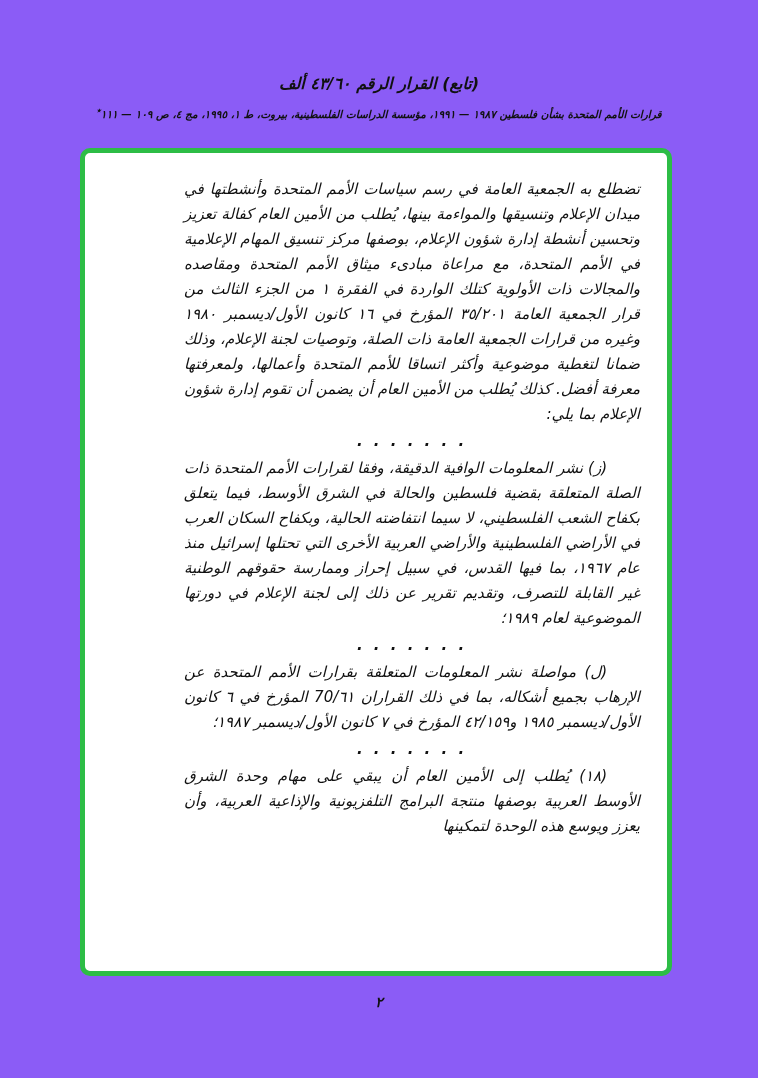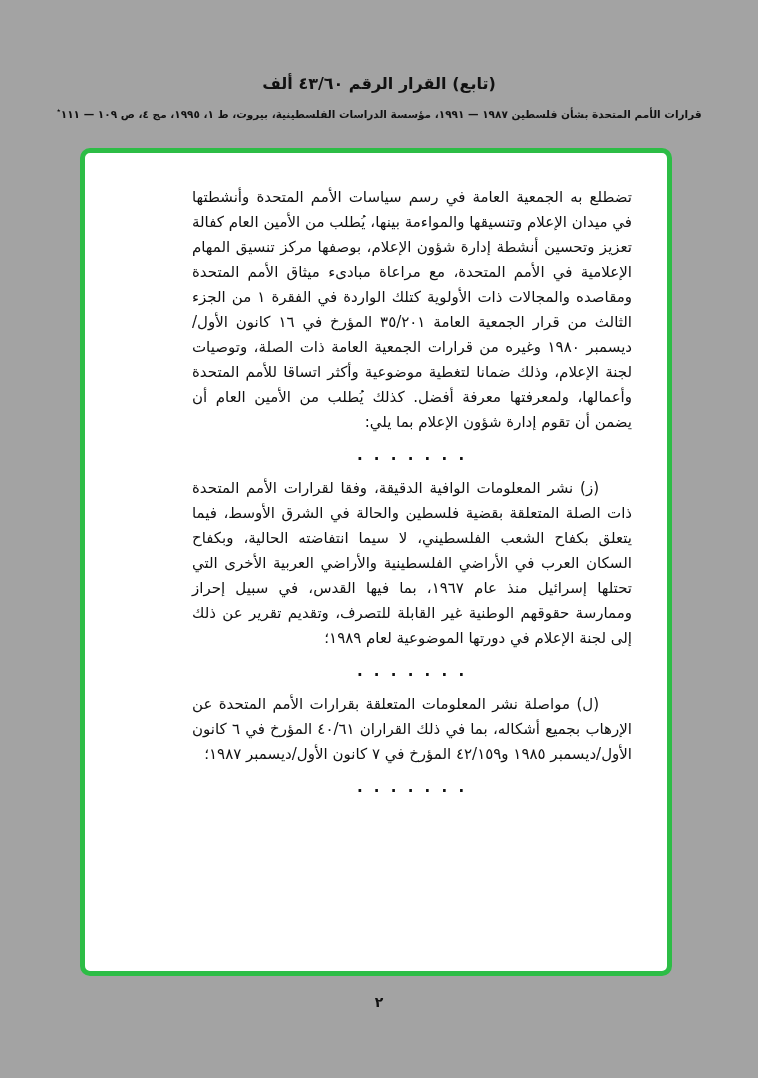--- a/index.html
+++ b/index.html
@@ -36,53 +36,54 @@
     background: #ffffff;
   }
   .text-col {
     position: absolute; top: 24px; right: 27px;
     width: 456px;
     direction: rtl;
     text-align: justify;
     font-size: 15px;
     line-height: 25px;
   }
-  .para { margin: 8px; }
+  .para { margin: 0; }
   .para.indent { text-indent: 2.2em; }
   .sep {
     margin: 2px 0;
     text-align: center;
     font-weight: 700;
     letter-spacing: 3px;
     direction: ltr;
   }
   .page-num {
     position: absolute; bottom: 68px; left: 0; right: 0;
     text-align: center;
     font-size: 14px; font-weight: 700;
   }
 </style>
 </head>
 <body>
 
-<div class="page" style="background: #a3a3a3; color: rgb(17, 17, 17);">
+<div class="page" style="background: #8b5cf6; color: rgb(17, 17, 17); font-style: italic;">
 
   <header class="doc-header">
     <h1 class="title">(تابع) القرار الرقم ٤٣/٦٠ ألف</h1>
     <p class="source"><span>قرارات الأمم المتحدة بشأن فلسطين ١٩٨٧ — ١٩٩١، مؤسسة الدراسات الفلسطينية، بيروت، ط ١، ١٩٩٥، مج ٤، ص ١٠٩ — ١١١</span><sup>٭</sup></p>
   </header>
 
   <main class="frame">
     <div class="text-col" id="paragraphs">
         <p class="para">تضطلع به الجمعية العامة في رسم سياسات الأمم المتحدة وأنشطتها في ميدان الإعلام وتنسيقها والمواءمة بينها، يُطلب من الأمين العام كفالة تعزيز وتحسين أنشطة إدارة شؤون الإعلام، بوصفها مركز تنسيق المهام الإعلامية في الأمم المتحدة، مع مراعاة مبادىء ميثاق الأمم المتحدة ومقاصده والمجالات ذات الأولوية كتلك الواردة في الفقرة ١ من الجزء الثالث من قرار الجمعية العامة ٣٥/٢٠١ المؤرخ في ١٦ كانون الأول/ديسمبر ١٩٨٠ وغيره من قرارات الجمعية العامة ذات الصلة، وتوصيات لجنة الإعلام، وذلك ضمانا لتغطية موضوعية وأكثر اتساقا للأمم المتحدة وأعمالها، ولمعرفتها معرفة أفضل. كذلك يُطلب من الأمين العام أن يضمن أن تقوم إدارة شؤون الإعلام بما يلي:</p>
         <p class="sep">. . . . . . .</p>
         <p class="para indent">(ز) نشر المعلومات الوافية الدقيقة، وفقا لقرارات الأمم المتحدة ذات الصلة المتعلقة بقضية فلسطين والحالة في الشرق الأوسط، فيما يتعلق بكفاح الشعب الفلسطيني، لا سيما انتفاضته الحالية، وبكفاح السكان العرب في الأراضي الفلسطينية والأراضي العربية الأخرى التي تحتلها إسرائيل منذ عام ١٩٦٧، بما فيها القدس، في سبيل إحراز وممارسة حقوقهم الوطنية غير القابلة للتصرف، وتقديم تقرير عن ذلك إلى لجنة الإعلام في دورتها الموضوعية لعام ١٩٨٩؛</p>
         <p class="sep">. . . . . . .</p>
-        <p class="para indent">(ل) مواصلة نشر المعلومات المتعلقة بقرارات الأمم المتحدة عن الإرهاب بجميع أشكاله، بما في ذلك القراران ٤٠/٦١ المؤرخ في ٦ كانون الأول/ديسمبر ١٩٨٥ و٤٢/١٥٩ المؤرخ في ٧ كانون الأول/ديسمبر ١٩٨٧؛</p>
+        <p class="para indent">(ل) مواصلة نشر المعلومات المتعلقة بقرارات الأمم المتحدة عن الإرهاب بجميع أشكاله، بما في ذلك القراران 70/٦١ المؤرخ في ٦ كانون الأول/ديسمبر ١٩٨٥ و٤٢/١٥٩ المؤرخ في ٧ كانون الأول/ديسمبر ١٩٨٧؛</p>
         <p class="sep">. . . . . . .</p>
+        <p class="para indent">(١٨) يُطلب إلى الأمين العام أن يبقي على مهام وحدة الشرق الأوسط العربية بوصفها منتجة البرامج التلفزيونية والإذاعية العربية، وأن يعزز ويوسع هذه الوحدة لتمكينها</p>
       </div>
   </main>
 
   <footer>
     <div class="page-num">٢</div>
   </footer>
 
 </div>
 
 </body></html>

